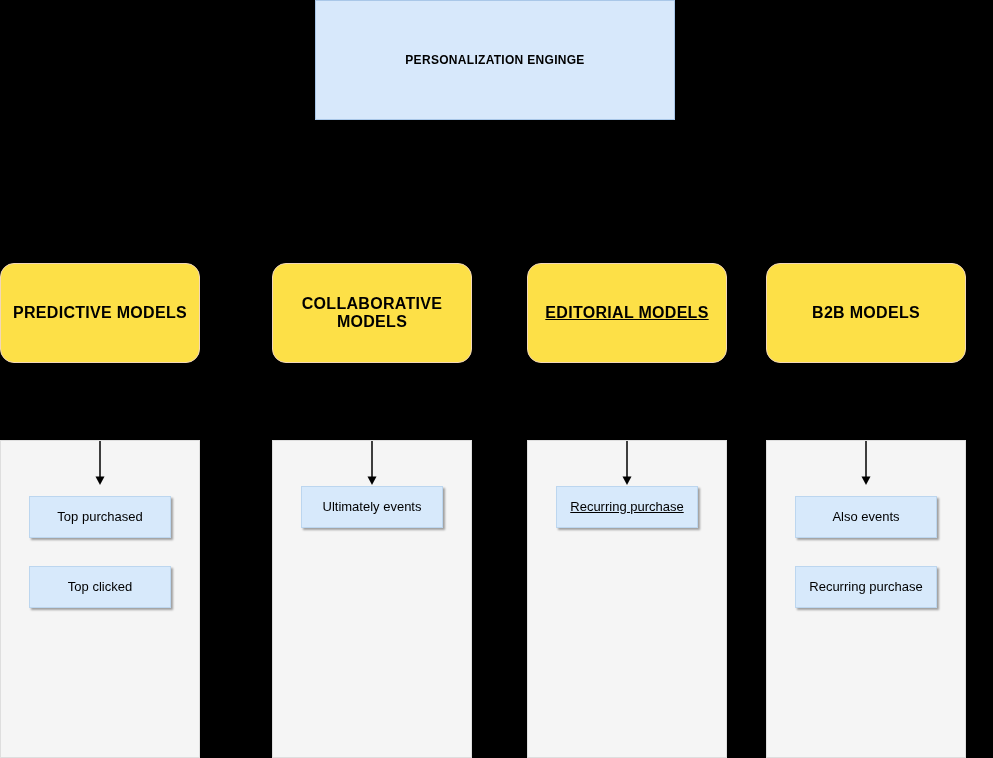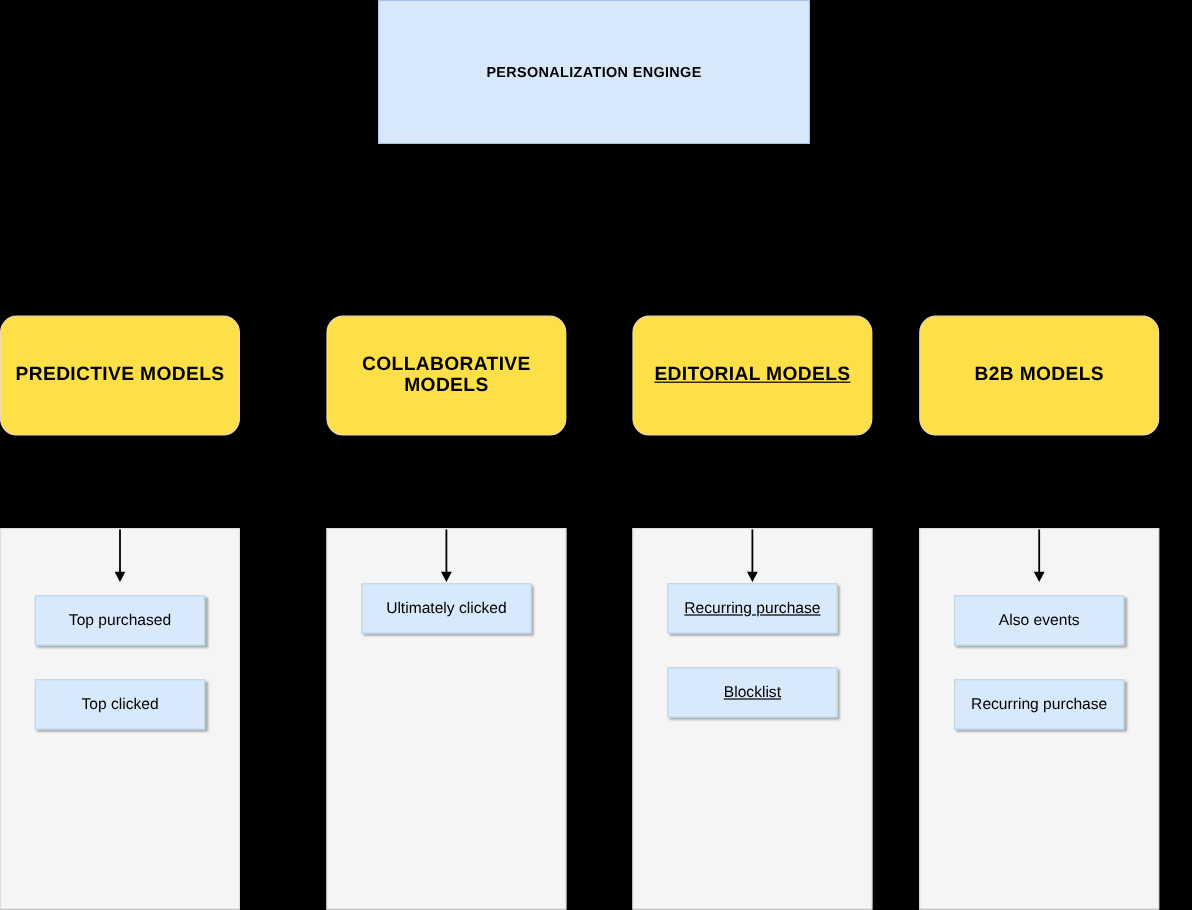--- a/index.html
+++ b/index.html
@@ -125,33 +125,32 @@
     </div>
   </div>
 
   <div class="column c2">
     <div class="cat-header">COLLABORATIVE MODELS</div>
     <div class="panel">
       <svg class="arrow" viewBox="0 0 12 45">
         <line x1="6" y1="0" x2="6" y2="36" stroke="#000" stroke-width="1.5"></line>
         <path d="M6 44 L1.5 35.5 L10.5 35.5 Z" fill="#000"></path>
       </svg>
-      <div class="item">Ultimately clicked</div>
+      <div class="item">Ultimately events</div>
     </div>
   </div>
 
   <div class="column c3">
     <div class="cat-header">EDITORIAL MODELS</div>
     <div class="panel">
       <svg class="arrow" viewBox="0 0 12 45">
         <line x1="6" y1="0" x2="6" y2="36" stroke="#000" stroke-width="1.5"></line>
         <path d="M6 44 L1.5 35.5 L10.5 35.5 Z" fill="#000"></path>
       </svg>
       <div class="item">Recurring purchase</div>
-      <div class="item">Blocklist</div>
     </div>
   </div>
 
   <div class="column c4">
     <div class="cat-header">B2B MODELS</div>
     <div class="panel">
       <svg class="arrow" viewBox="0 0 12 45">
         <line x1="6" y1="0" x2="6" y2="36" stroke="#000" stroke-width="1.5"></line>
         <path d="M6 44 L1.5 35.5 L10.5 35.5 Z" fill="#000"></path>
       </svg>

